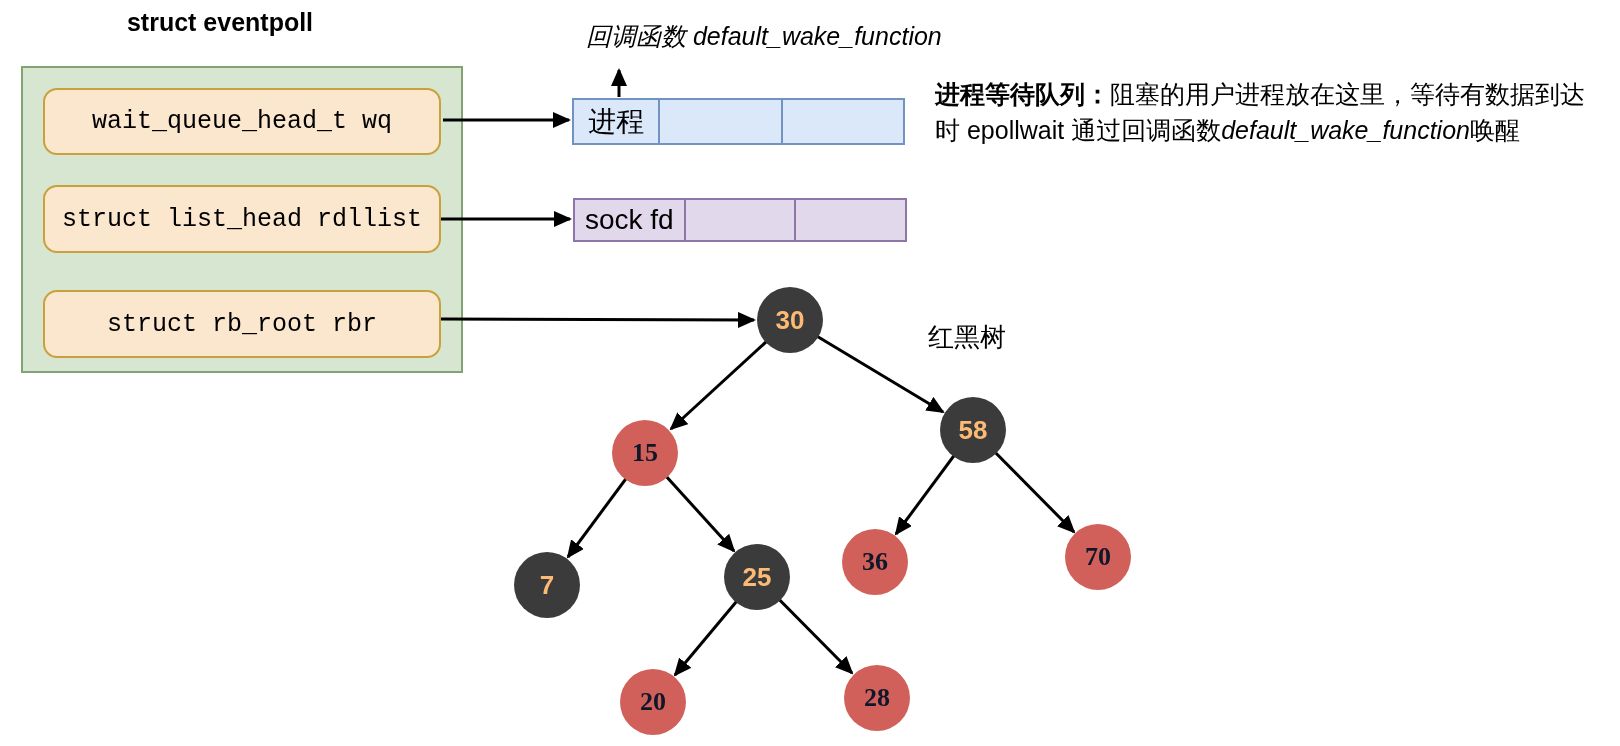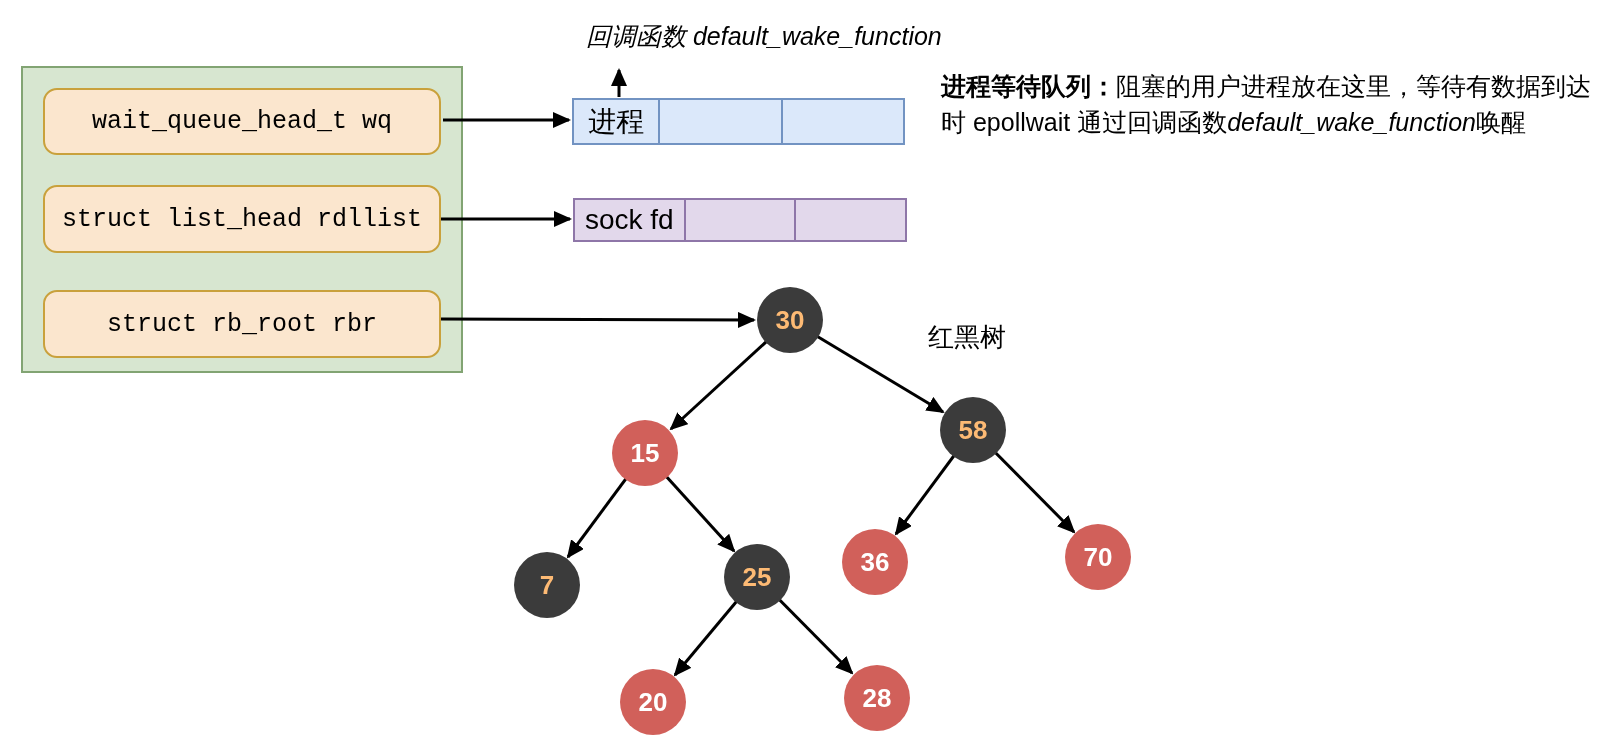--- a/index.html
+++ b/index.html
@@ -32,41 +32,42 @@
   .qbox .cell:last-child{border-right:none;}
   .qbox.blue{left:572px;top:98px;width:333px;height:47px;background:var(--blue_fill);
              border:2px solid var(--blue_border);gap:36px;}
   .qbox.blue .cell{border-color:var(--blue_border);}
   .qbox.purple{left:573px;top:198px;width:334px;height:44px;background:var(--purple_fill);
                border:2px solid var(--purple_border);}
   .qbox.purple .cell{border-color:var(--purple_border);}
 
   
   .desc{left:935px;width:660px;font-size:25px;line-height:36px;z-index:2;}
-  #desc1{top:68px;margin-left:6px;}
+  #desc1{top:76px;}
   #desc2{top:188px;}
   .desc b{font-weight:bold;}
   .desc i{font-style:italic;}
 
   
   .rbtree-label{left:928px;top:320px;font-size:26px;z-index:2;}
   .node{width:66px;height:66px;border-radius:50%;display:flex;align-items:center;justify-content:center;
         font-size:26px;font-weight:600;z-index:2;}
   .node.black{background:var(--node_black);color:#fdba74;}
-  .node.red{background:var(--node_red);color:#ffffff;}
+  .node.red{background:var(--node_red);color:#0f172a;font-family:Liberation Serif, serif;}
 
   svg#arrows{position:absolute;left:0;top:0;z-index:1;}
   svg#arrows line{stroke:#000;stroke-width:3;}
   svg#arrows path{fill:#000;}
 </style>
 </head>
 <body>
 
 <div id="page">
 
+  <div class="abs title">struct eventpoll</div>
 
   <div class="abs green-box"></div>
 
   <svg id="arrows" width="1620" height="746">
     <defs>
       <marker id="arw" markerUnits="userSpaceOnUse" markerWidth="18" markerHeight="16" viewBox="0 0 18 16" refX="16" refY="8" orient="auto">
         <path d="M0,0 L18,8 L0,16 z"></path>
       </marker>
     </defs>
     <line x1="443" y1="120" x2="569" y2="120" marker-end="url(#arw)"></line>

